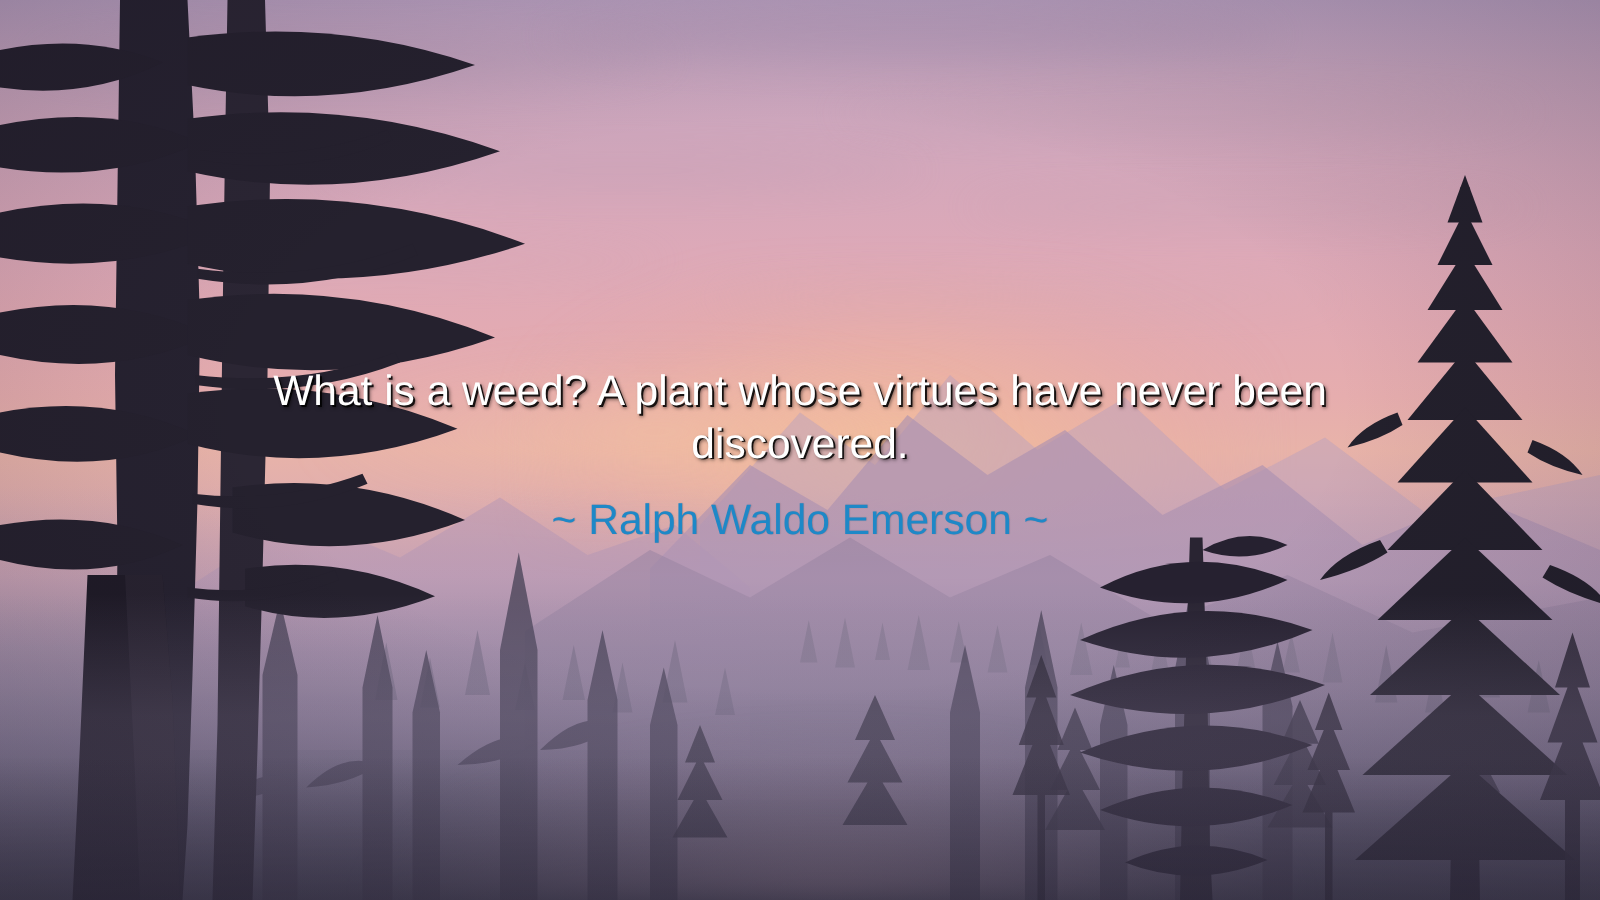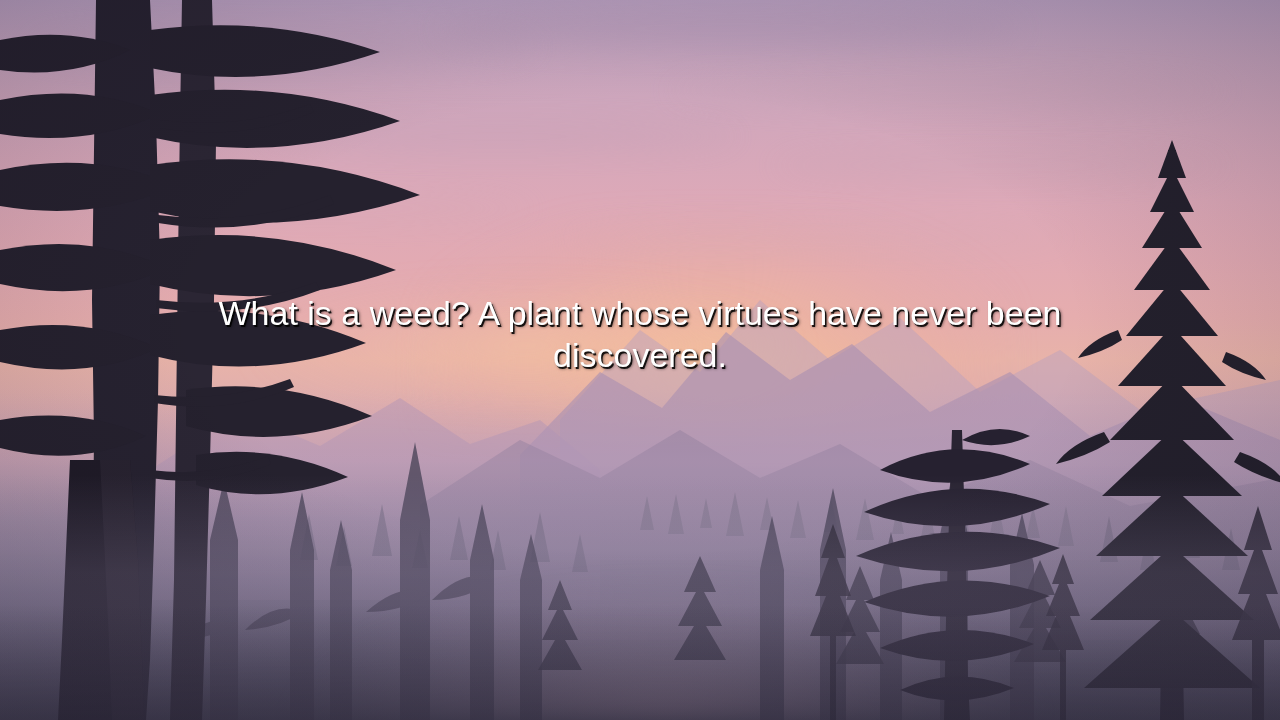--- a/index.html
+++ b/index.html
@@ -310,15 +310,16 @@
     </g>
   </svg>
 
   <div class="mist" style="bottom:0;height:34%;background:linear-gradient(180deg,rgba(150,136,162,0) 0%,rgba(132,122,150,0.30) 40%,rgba(104,98,124,0.45) 100%);"></div>
 
   <div class="vignette"></div>
   <div class="darkbottom"></div>
 
   <div class="quote-block">
     <span class="quote-text">What is a weed? A plant whose virtues have never been discovered.</span>
+    <span class="attribution">~ Ralph Waldo Emerson ~</span>
   </div>
 
 </div>
 
 </body></html>

